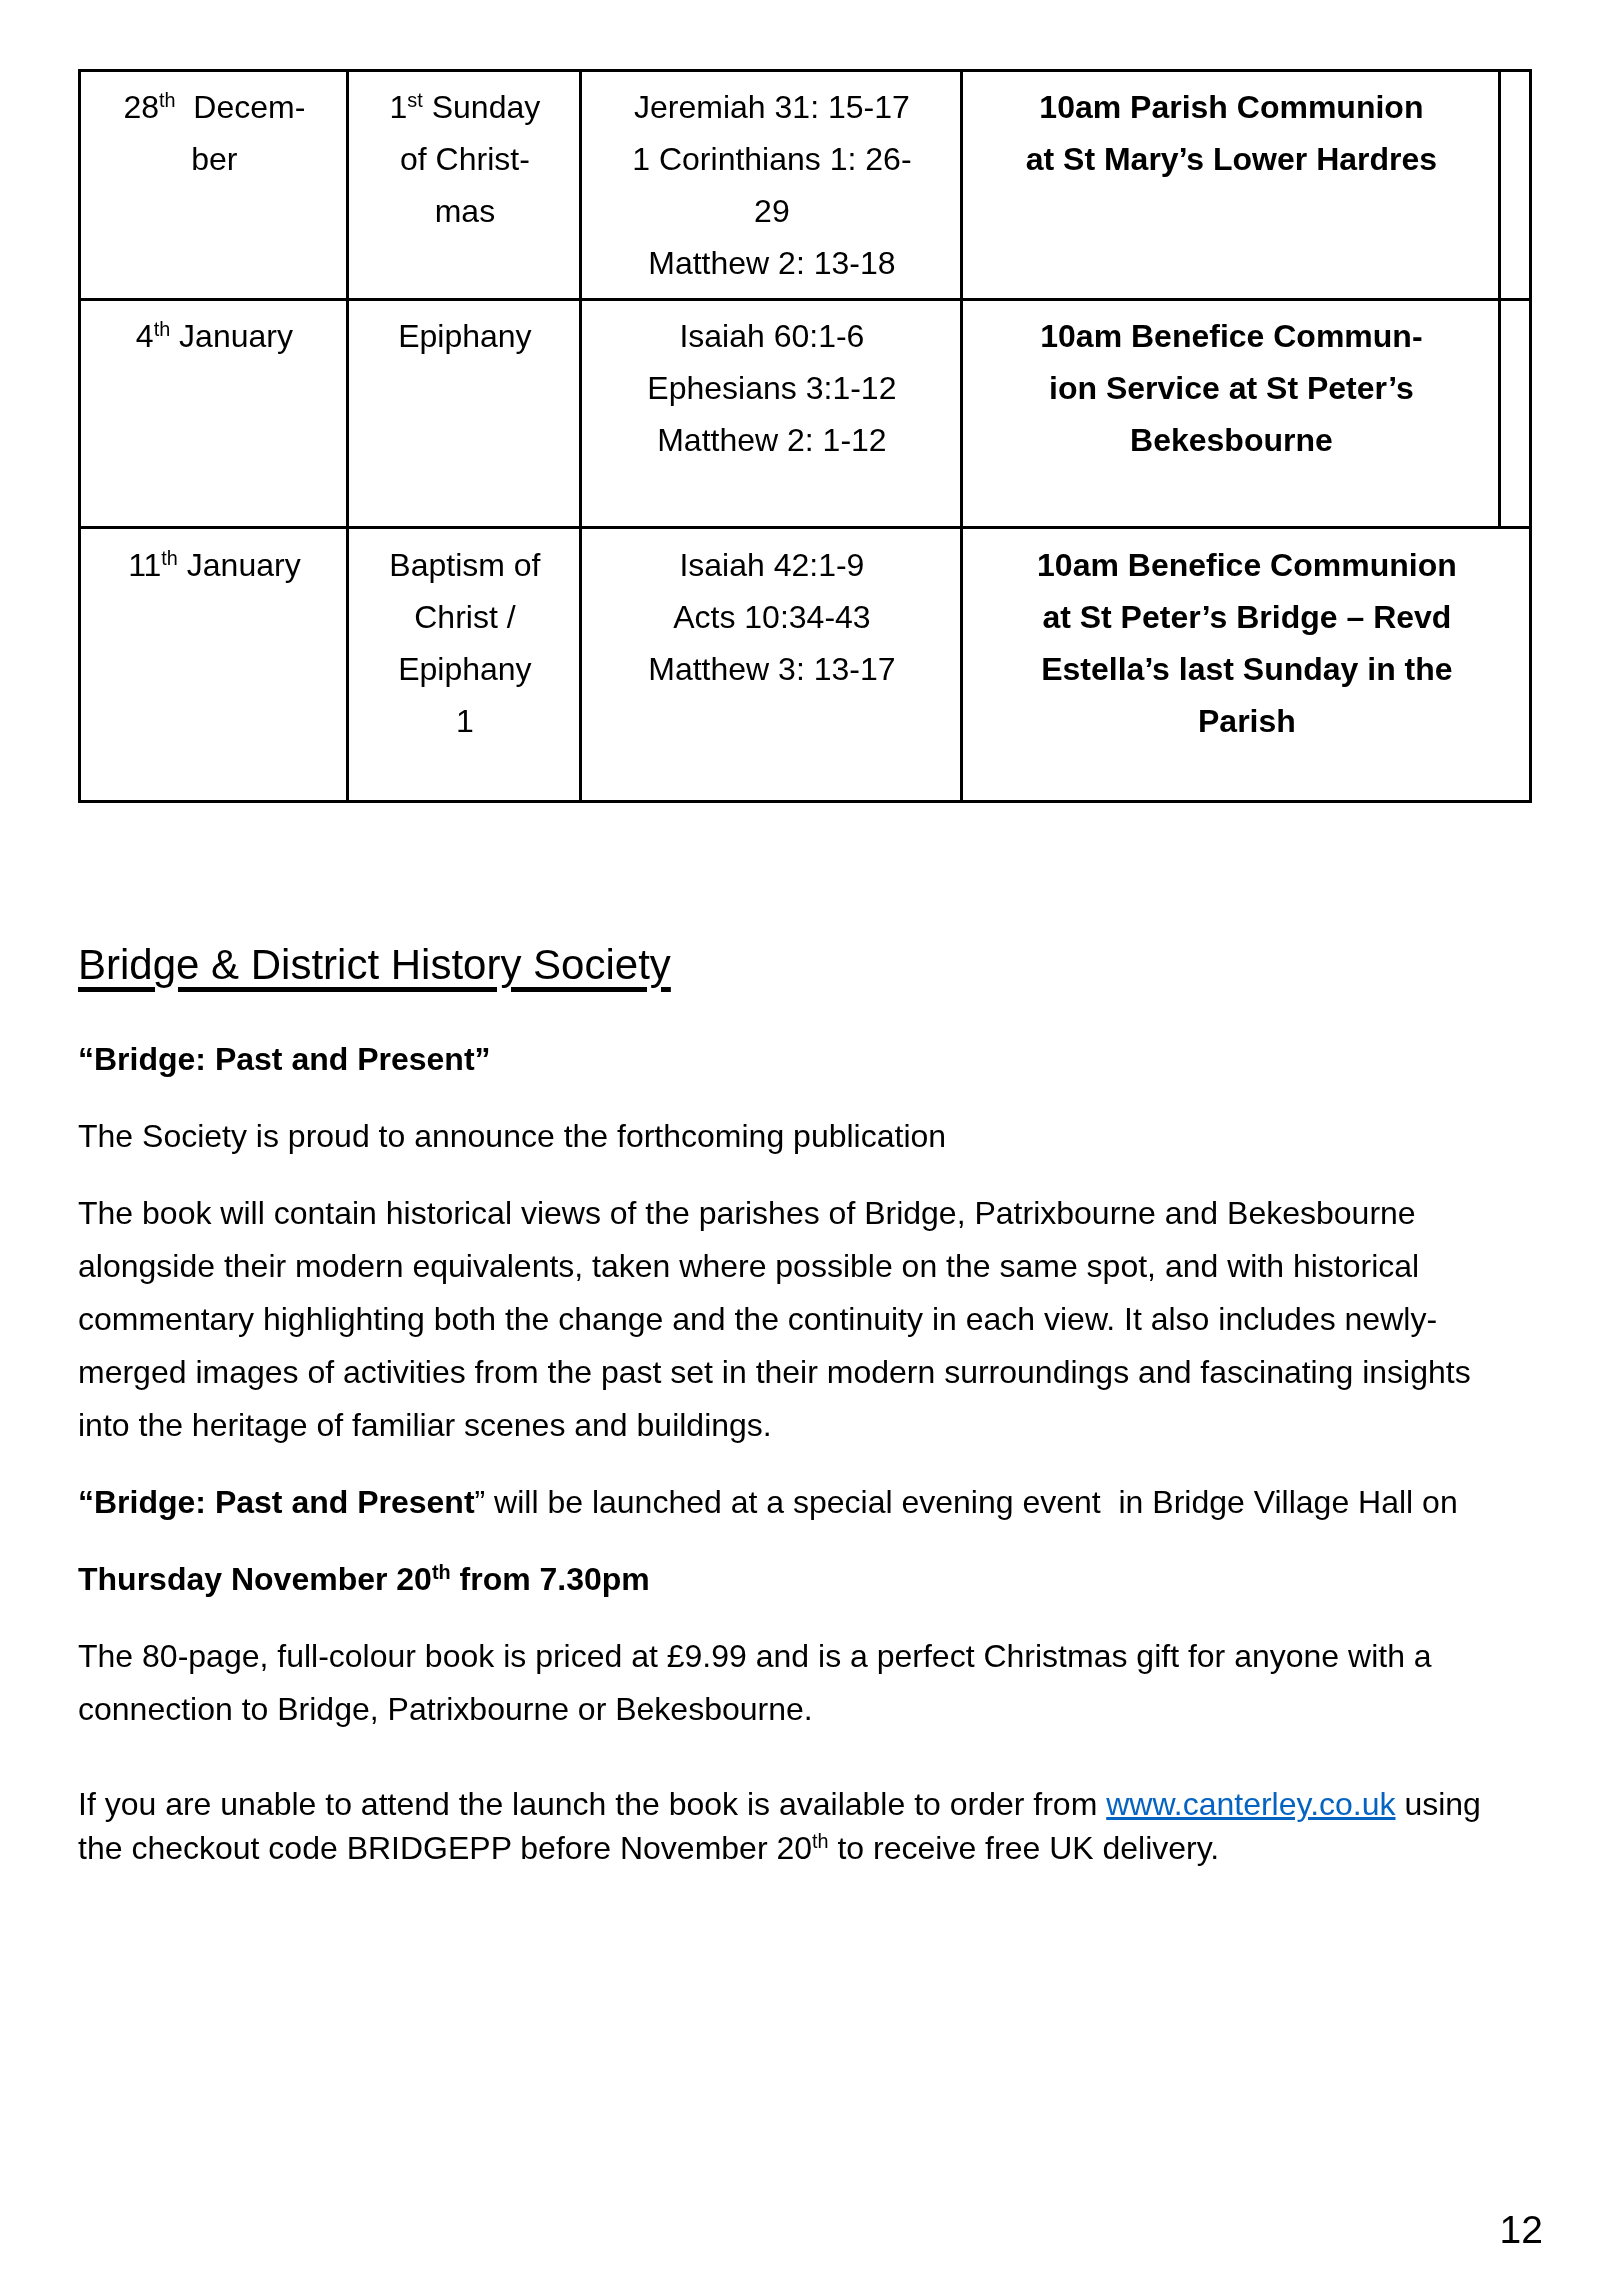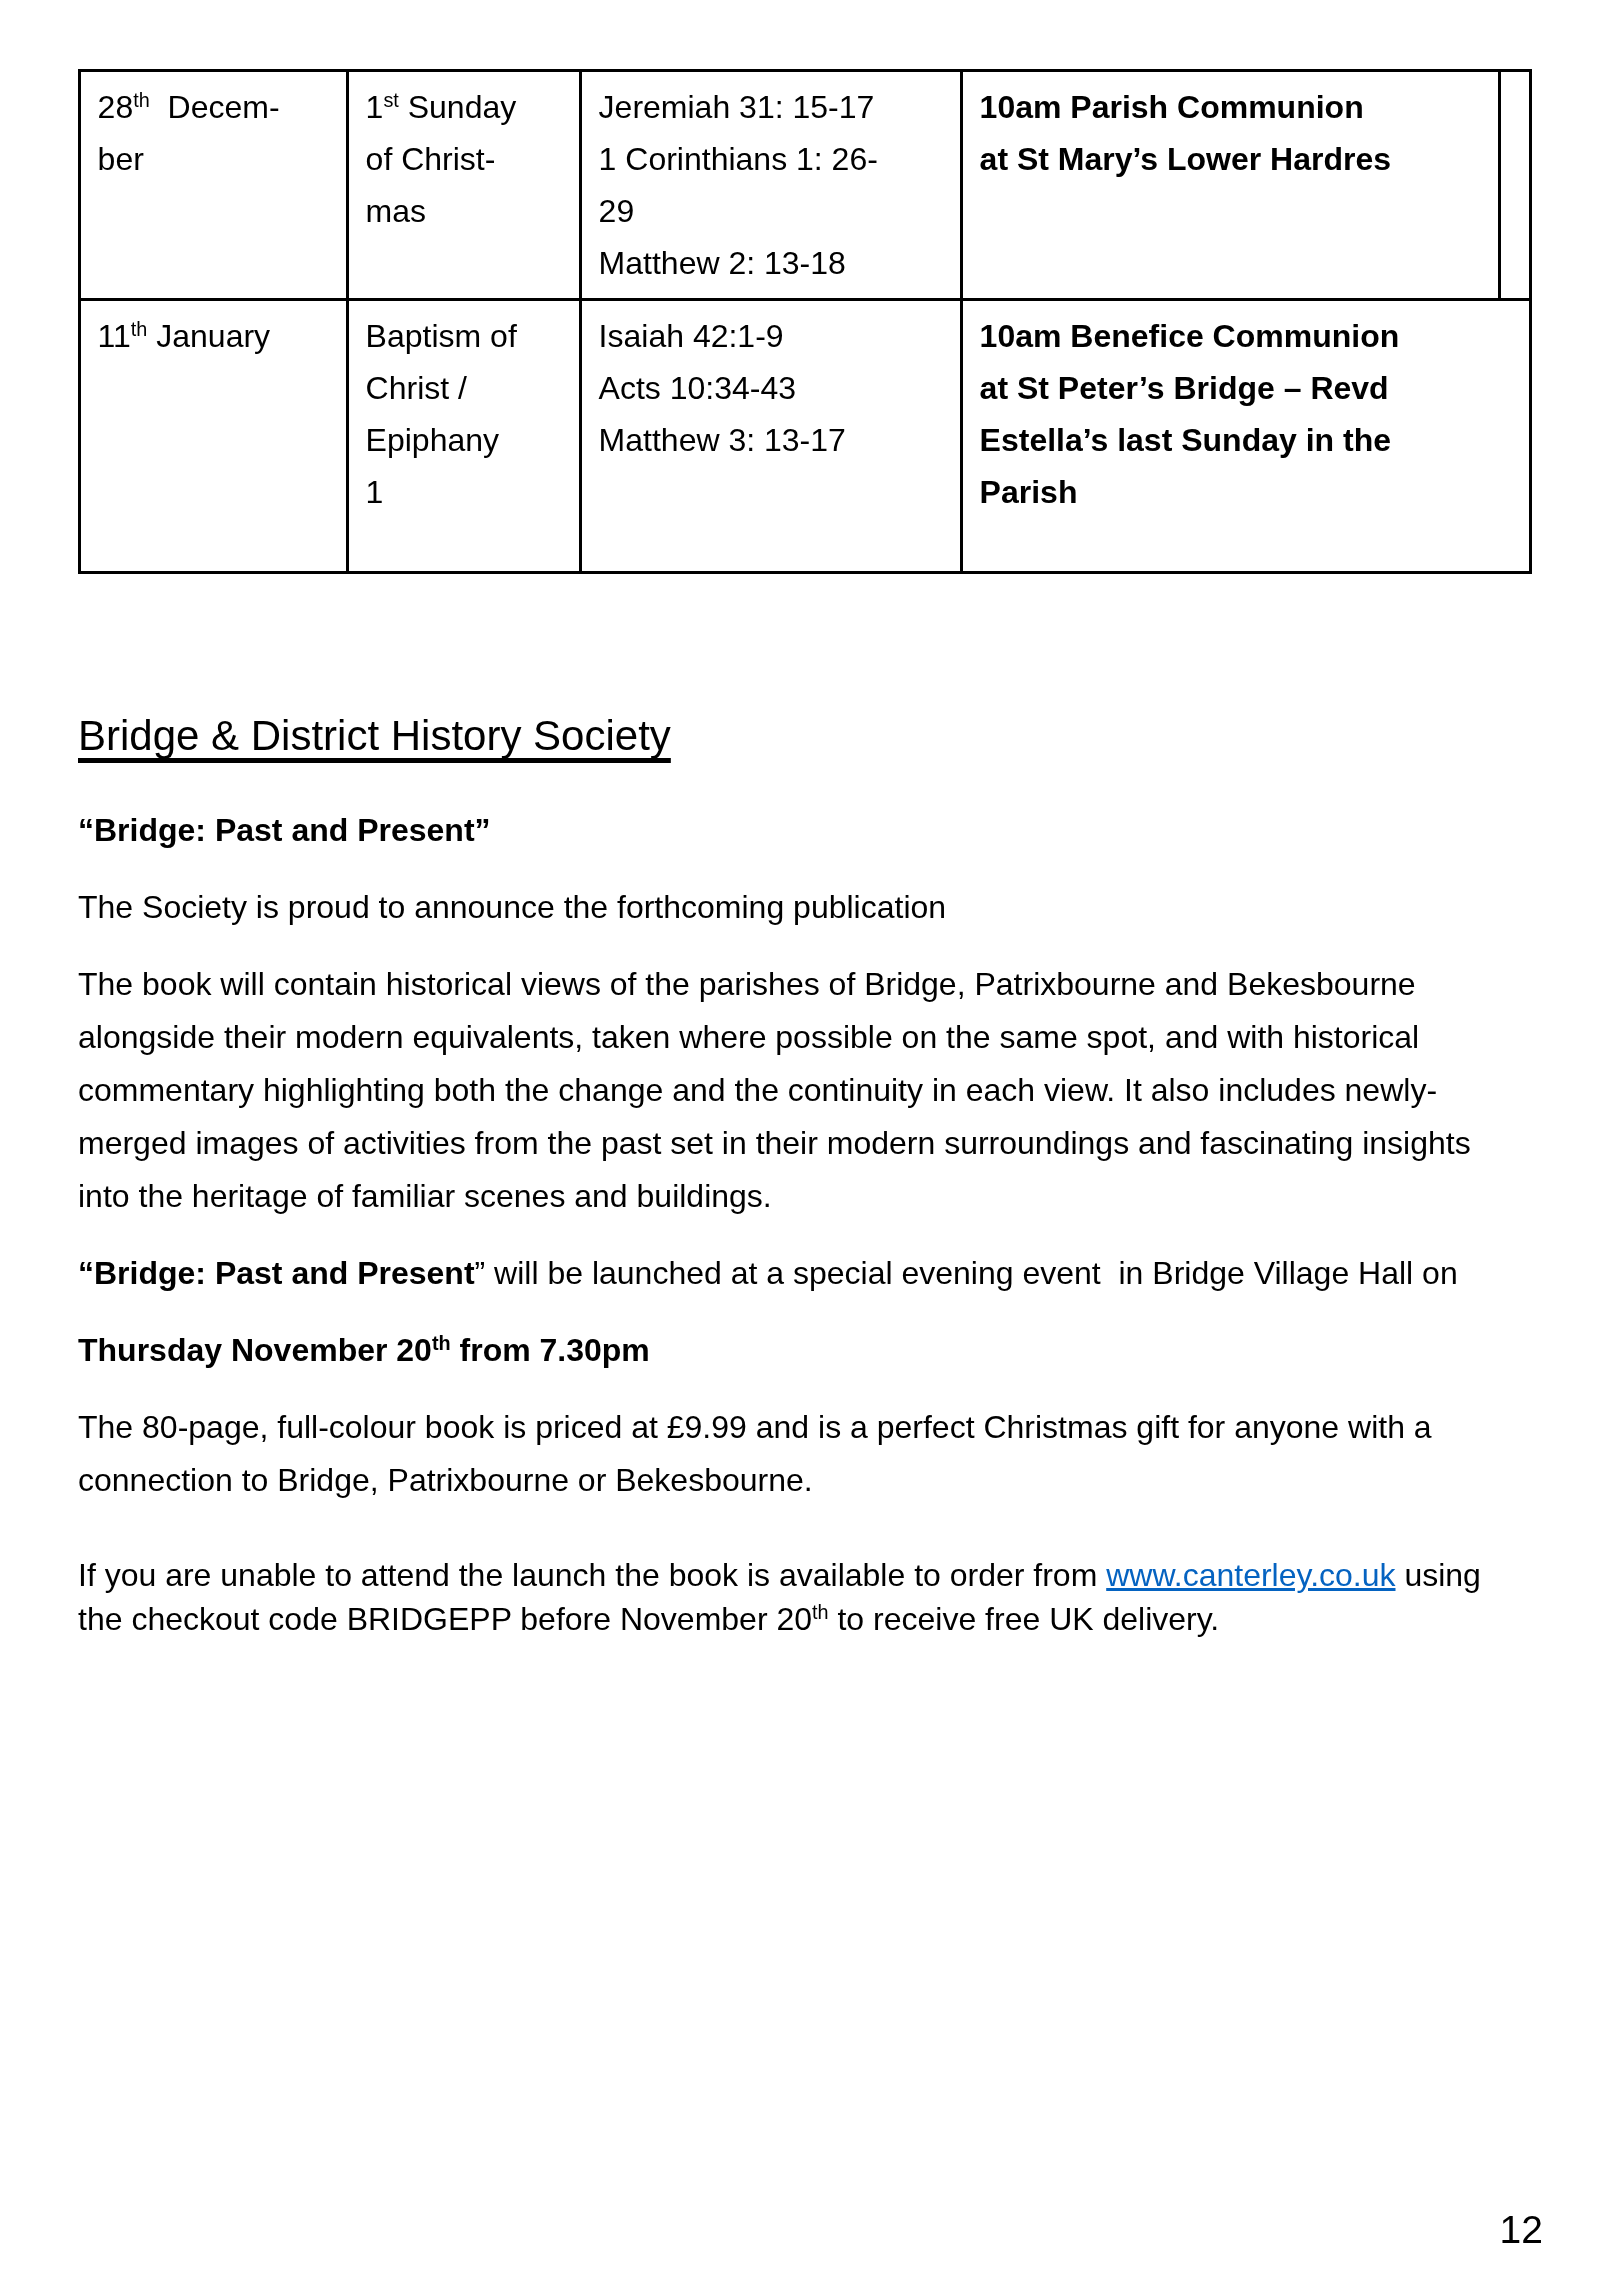--- a/index.html
+++ b/index.html
@@ -18,20 +18,21 @@
   .content {
     position: absolute;
     left: 78px;
     top: 69px;
     width: 1454px;
   }
   table.schedule {
     border-collapse: collapse;
     table-layout: fixed;
     width: 1451px;
+    text-align: center;
   }
   table.schedule td {
     border: 3.7px solid #000000;
     vertical-align: top;
     padding: 9.2px 14.8px 5.5px 16.6px;
     font-size: 32px;
     line-height: 52px;
     white-space: pre-wrap;
   }
   table.schedule td.narrow { padding: 0; }
@@ -103,20 +104,31 @@
 of Christ-
 mas</span></td>
         <td><span>Jeremiah 31: 15-17
 1 Corinthians 1: 26-
 29
 Matthew 2: 13-18</span></td>
         <td class="service"><span class="b">10am Parish Communion
 at St Mary’s Lower Hardres</span></td>
         <td class="narrow"></td>
       </tr>
+      <tr class="r2">
+        <td><span>4</span><sup>th</sup><span> January</span></td>
+        <td><span>Epiphany</span></td>
+        <td><span>Isaiah 60:1-6
+Ephesians 3:1-12
+Matthew 2: 1-12</span></td>
+        <td class="service"><span class="b">10am Benefice Commun-
+ion Service at St Peter’s
+Bekesbourne</span></td>
+        <td class="narrow"></td>
+      </tr>
       <tr class="r3">
         <td><span>11</span><sup>th</sup><span> January</span></td>
         <td><span>Baptism of
 Christ /
 Epiphany
 1</span></td>
         <td><span>Isaiah 42:1-9
 Acts 10:34-43
 Matthew 3: 13-17</span></td>
         <td class="service" colspan="2"><span class="b">10am Benefice Communion

